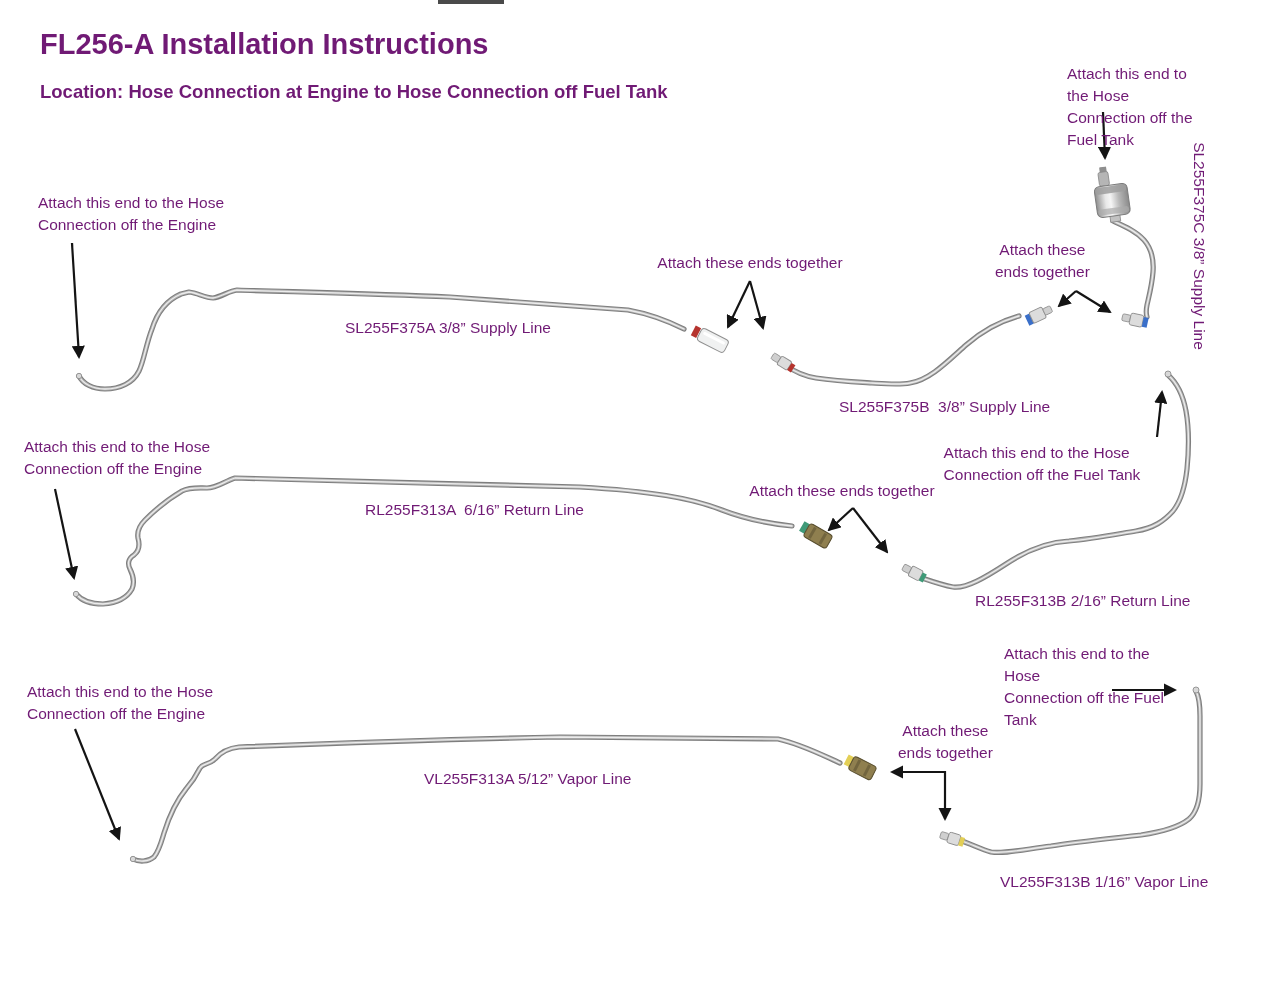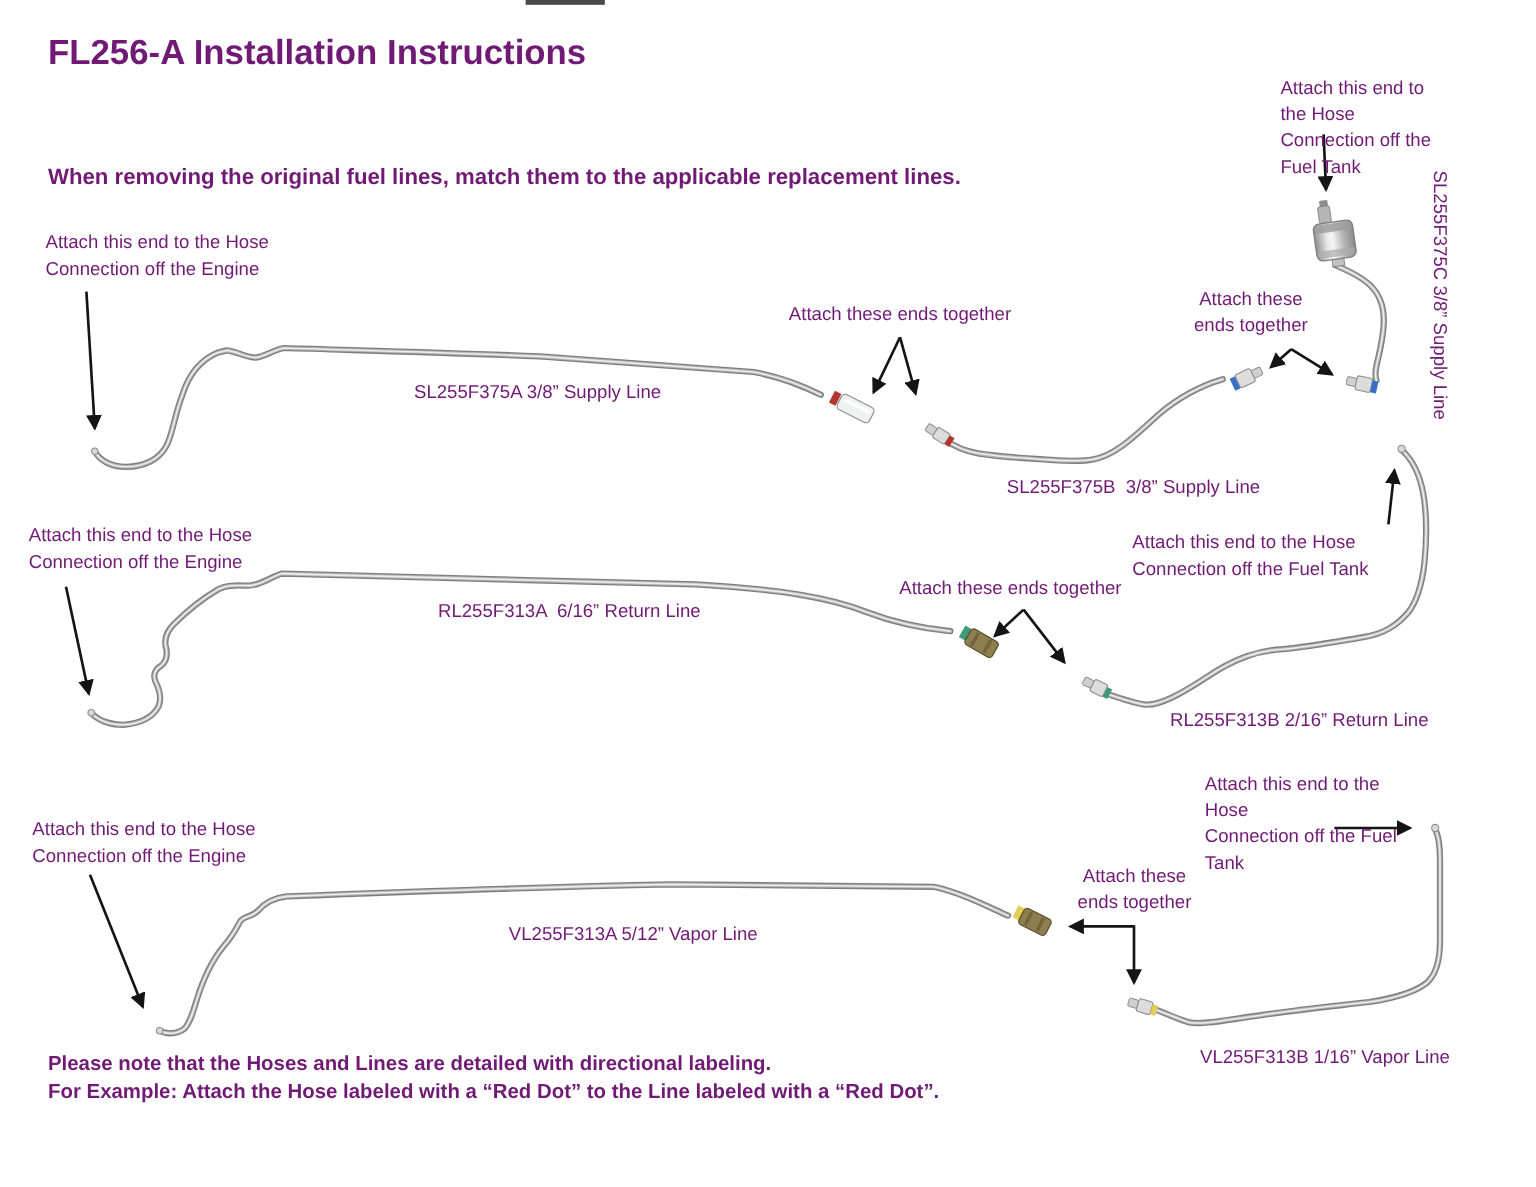--- a/index.html
+++ b/index.html
@@ -183,21 +183,21 @@
     <g class="arrow">
       <line x1="1112" y1="690" x2="1175" y2="690"></line>
       </g>
     <g class="arrow">
       <line x1="945" y1="772" x2="892" y2="772"></line>
       <line x1="945" y1="771" x2="945" y2="819"></line>
       </g>
   </svg>
 
   <div class="h-title">FL256-A Installation Instructions</div>
-  <div class="h-sub" style="top:136px">When removing the original fuel lines, match them to the applicable replacement lines.</div>
+  <div class="h-sub" style="top:81px">Location: Hose Connection at Engine to Hose Connection off Fuel Tank</div>
 
   <div class="note" style="left:131px;top:192px">Attach this end to the Hose
 Connection off the Engine</div>
   <div class="plabel" style="left:303px;top:319px">SL255F375A 3/8” Supply Line</div>
   <div class="note" style="left:750px;top:252px">Attach these ends together</div>
   <div class="plabel" style="left:797px;top:398px">SL255F375B  3/8” Supply Line</div>
   <div class="note leftal" style="left:995px;top:239px">Attach these
 ends together</div>
   <div class="note" style="left:1138px;top:63px">Attach this end to the Hose
 Connection off the Fuel Tank</div>
@@ -213,16 +213,14 @@
 
   <div class="note" style="left:120px;top:681px">Attach this end to the Hose
 Connection off the Engine</div>
   <div class="plabel" style="left:382px;top:770px">VL255F313A 5/12” Vapor Line</div>
   <div class="note leftal" style="left:898px;top:720px">Attach these
 ends together</div>
   <div class="note" style="left:1096px;top:643px">Attach this end to the Hose
 Connection off the Fuel Tank</div>
   <div class="plabel" style="left:958px;top:873px">VL255F313B 1/16” Vapor Line</div>
 
-  <div class="foot" style="top:877px">Please note that the Hoses and Lines are detailed with directional labeling.</div>
-  <div class="foot" style="top:900px">For Example: Attach the Hose labeled with a “Red Dot” to the Line labeled with a “Red Dot”.</div>
 
 </div>
 
 </body></html>

